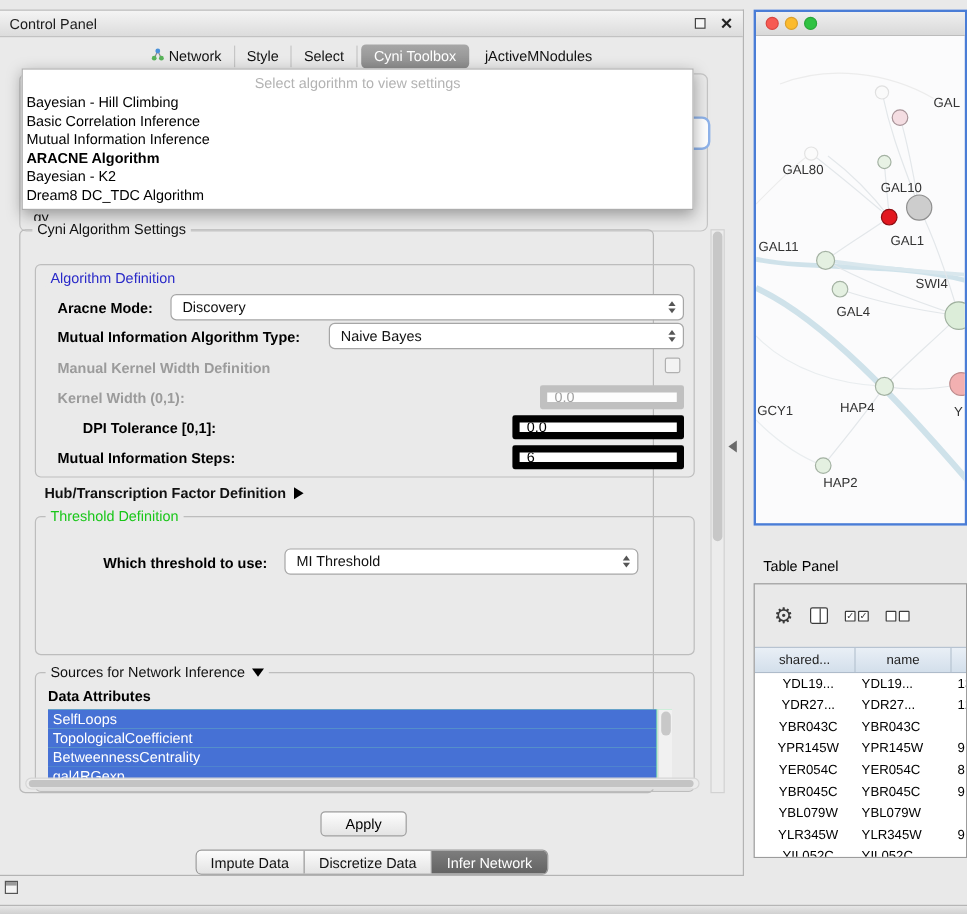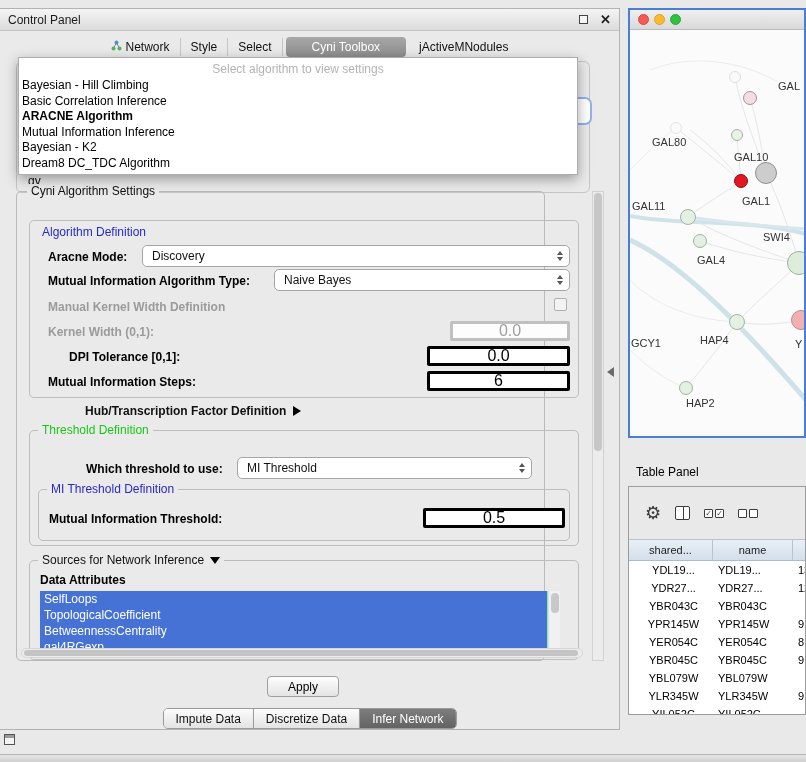--- a/index.html
+++ b/index.html
@@ -13,21 +13,21 @@
   .cp-titlebar{height:22px;display:flex;align-items:center;padding:0 8px;
       background:linear-gradient(#f4f4f4,#dcdcdc);border-bottom:1px solid #c2c2c2;}
   .cp-title{flex:1;color:#1a1a1a;}
   .float-ico{width:9px;height:9px;border:1px solid #444;margin-right:12px;background:#f5f5f5;}
   .close-ico{font-weight:bold;font-size:13px;color:#222;line-height:1;}
   .cp-tabs{height:28px;display:flex;align-items:center;justify-content:center;padding-top:3px;}
   .top-tab{display:inline-flex;align-items:flex-start;gap:4px;padding:2px 10px;color:#111;
       border-right:1px solid #c6c6c6;cursor:default;}
   .top-tab:last-child{border-right:none;}
   .top-tab.active{background:linear-gradient(#a7a7a7,#8d8d8d);color:#fff;border-radius:4px;
-      border-right:none;margin:0 3px;padding:3px 26px;}
+      border-right:none;margin:0 3px;padding:3px 11px;}
   .net-ico{display:inline-block;width:11px;height:11px;}
 
   
   .algo-box{position:absolute;left:16px;top:52px;width:574px;height:132px;
       border:1px solid #c5c5c5;border-radius:6px;z-index:1;}
   .combo-fragment{position:absolute;left:562px;top:88px;width:30px;height:28px;background:#fff;
       border:2px solid #8fb3ea;border-radius:7px;z-index:2;}
   .gy-frag{position:absolute;left:28px;top:165px;color:#111;z-index:1;}
 
   
@@ -46,25 +46,25 @@
   .groupbox{position:absolute;border:1px solid #bdbdbd;border-radius:5px;}
   .flabel{position:absolute;font-weight:bold;color:#000;white-space:nowrap;}
   .flabel.dis{color:#9b9b9b;}
   .combo{position:absolute;height:22px;background:#fff;border:1px solid #a6a6a6;border-radius:5px;
       display:flex;align-items:center;padding:0 22px 0 9px;}
   .combo .arr{position:absolute;right:6px;top:50%;transform:translateY(-50%);
       display:flex;flex-direction:column;gap:2px;}
   .arr i{width:0;height:0;border-left:3.5px solid transparent;border-right:3.5px solid transparent;}
   .arr .up{border-bottom:4px solid #555;}
   .arr .dn{border-top:4px solid #555;}
-  .tfield{position:absolute;height:20px;background:#fff;border:3px solid #000000;border-radius:2px;
-      text-align:center;padding:0 6px;font-family:"Liberation Sans",sans-serif;font-size:16px;color:#000;}
+  .tfield{position:absolute;height:20px;background:#fff;border:6px solid #000000;border-radius:2px;
+      text-align:left;padding:0 6px;font-family:"Liberation Sans",sans-serif;font-size:12px;color:#000;}
   .tfield.dis{border-color:#c0c0c0;color:#a0a0a0;background:#fdfdfd;}
   .checkbox{position:absolute;width:13px;height:13px;border:1px solid #b0b0b0;background:#f3f3f3;border-radius:2px;}
-  .hub{position:absolute;left:20px;top:212px;font-weight:bold;display:flex;align-items:center;gap:7px;margin-left:48px;}
+  .hub{position:absolute;left:20px;top:212px;font-weight:bold;display:flex;align-items:center;gap:7px;}
   .tri-right{width:0;height:0;border-top:5px solid transparent;border-bottom:5px solid transparent;
       border-left:8px solid #000;display:inline-block;}
   .tri-down{width:0;height:0;border-left:5px solid transparent;border-right:5px solid transparent;
       border-top:7px solid #000;display:inline-block;margin-left:6px;}
   .src-list{position:absolute;left:10px;top:30px;width:520px;height:66px;background:#86efac;overflow:hidden;}
   .src-item{height:16px;line-height:16px;background:#4671d5;color:#fff;padding-left:4px;width:507px;}
   .list-vscroll{position:absolute;right:0;top:0;width:12px;height:66px;background:#f1f1f1;border-left:1px solid #dcdcdc;}
   .list-vthumb{position:absolute;left:2px;top:2px;width:8px;height:20px;background:#c8c8c8;border-radius:4px;}
   .vscroll{position:absolute;left:592px;top:182px;width:12px;height:470px;background:#ececec;
       border:1px solid #d2d2d2;z-index:3;}
@@ -163,22 +163,22 @@
 
     <div class="algo-box"></div>
     <div class="combo-fragment"></div>
     <span class="gy-frag">gy</span>
 
     <div class="ddl">
       <div class="ddl-placeholder">Select algorithm to view settings</div>
       <div>
           <div class="ddl-item">Bayesian - Hill Climbing</div>
           <div class="ddl-item">Basic Correlation Inference</div>
+          <div class="ddl-item">Mutual Information Inference</div>
           <div class="ddl-item sel">ARACNE Algorithm</div>
-          <div class="ddl-item">Mutual Information Inference</div>
           <div class="ddl-item">Bayesian - K2</div>
           <div class="ddl-item">Dream8 DC_TDC Algorithm</div>
         </div>
     </div>
 
     <div class="settings">
       <span class="gtitle">Cyni Algorithm Settings</span>
 
       <div class="groupbox" style="left:12px;top:28px;width:550px;height:178px;">
         <span class="gtitle blue" style="left:8px;margin-top:12px;">Algorithm Definition</span>
@@ -224,25 +224,20 @@
 
         <span class="flabel" style="left:56px;top:31px;">Which threshold to use:</span>
         <div class="combo" style="left:207px;top:26px;width:295px;">
           <span>MI Threshold</span>
           <span class="arr">
               <i class="up"></i>
               <i class="dn"></i>
             </span>
         </div>
 
-        <div class="groupbox" style="left:8px;top:58px;width:532px;height:52px;">
-          <span class="gtitle blue" style="left:8px;">MI Threshold Definition</span>
-          <span class="flabel" style="left:10px;top:22px;">Mutual Information Threshold:</span>
-          <input class="tfield" style="left: 384px; top: 18px; width: 142px;" readonly="" value="0.5">
-        </div>
       </div>
 
       <div class="groupbox" style="left:12px;top:368px;width:550px;height:100px;">
         <span class="gtitle" style="left:8px;display:inline-flex;align-items:center;">
           <span>Sources for Network Inference</span>
           <span class="tri-down"></span>
         </span>
         <span class="flabel" style="left:10px;top:12px;">Data Attributes</span>
         <div class="src-list">
           <div class="src-item">SelfLoops</div>

